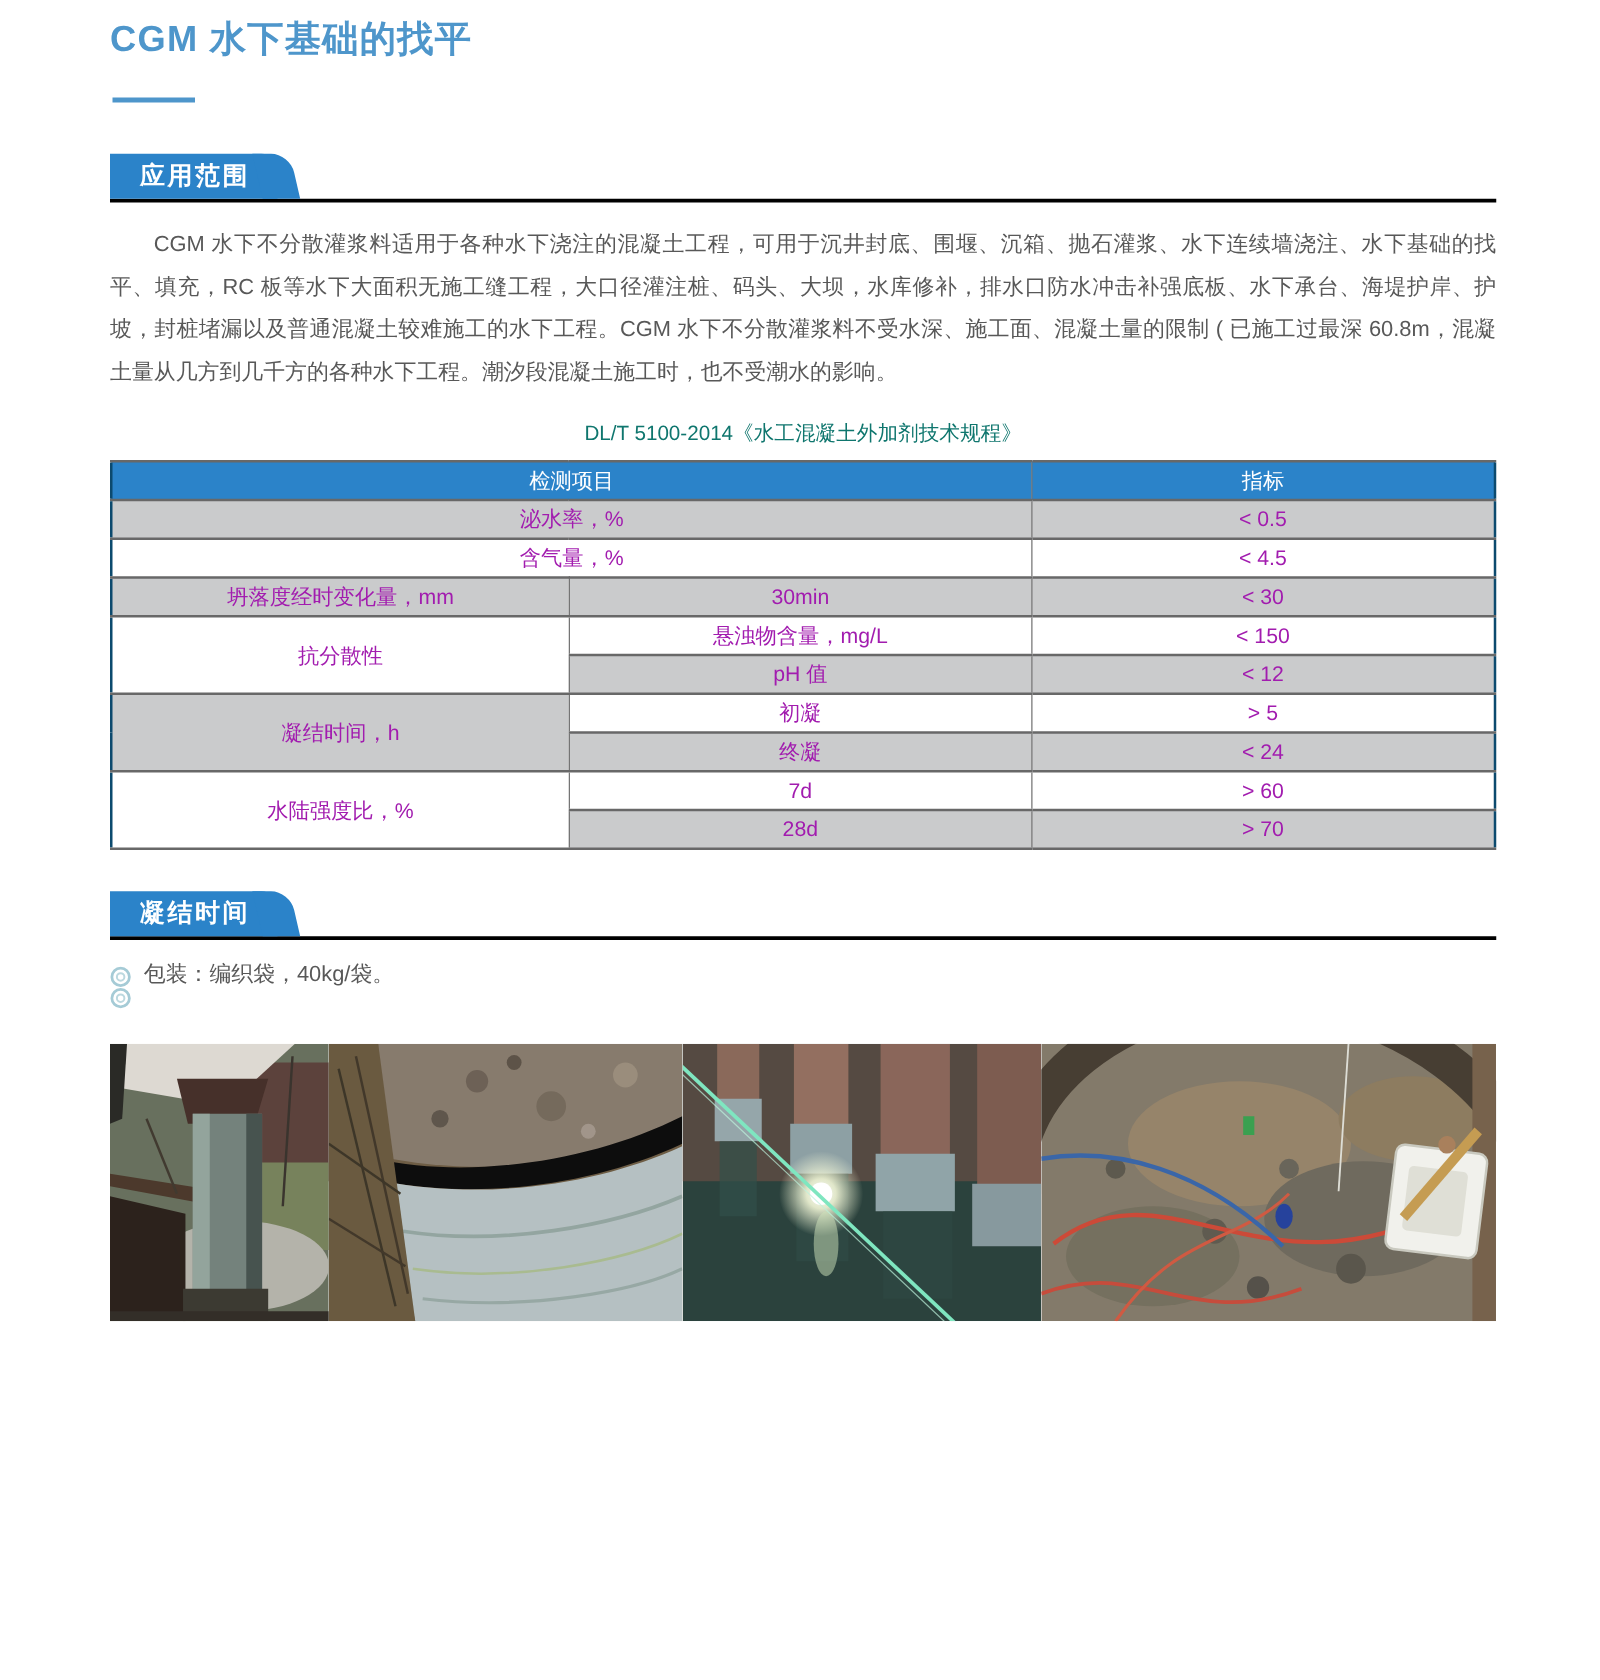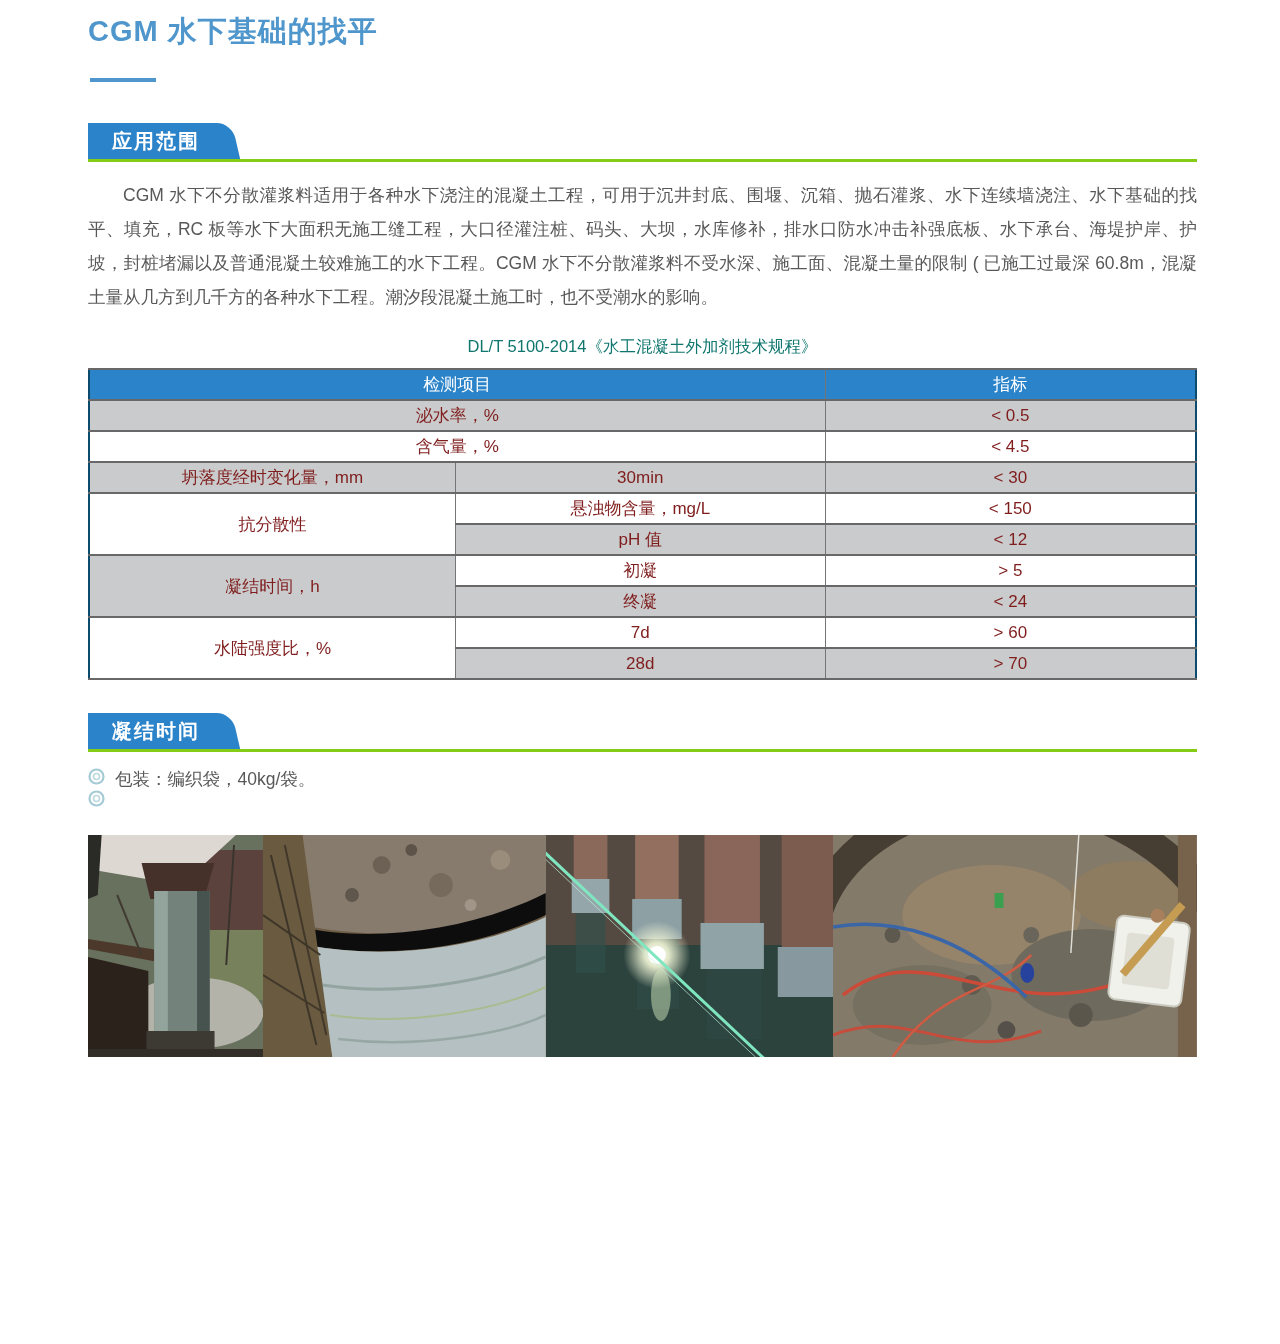--- a/index.html
+++ b/index.html
@@ -14,48 +14,48 @@
   
   .doc-title { font-size:29px; font-weight:700; color:#4e96cb; letter-spacing:1px; }
   .title-dash { width:66px; height:4px; background:#4e96cb; margin:26px 0 0 2px; }
 
   
   .para { font-size:17.5px; line-height:34px; color:#585858; text-indent:2em; text-align:justify; }
   .intro { margin-top:40px; }
   .app-body { margin-top:16px; }
 
   
-  .sec-head { position:relative; height:36px; border-bottom:3px solid #84cc16; margin-top:44px;padding-left:31px; }
+  .sec-head { position:relative; height:36px; border-bottom:3px solid #000000; margin-top:44px;padding-left:31px; }
   .sec-tab {
     position:absolute; left:0; bottom:0; height:36px; line-height:36px;
     background:#2b83c9; color:#ffffff; font-size:20px; font-weight:700;
     padding:0 22px 0 24px; letter-spacing:2px;
     border-top-right-radius:13px;
   }
   .sec-tab::after {
     content:""; position:absolute; top:0; right:-14px; width:30px; height:100%;
     background:#2b83c9; border-top-right-radius:15px; transform:skewX(13deg);
   }
 
   
   .std-caption { margin:22px 0 10px; text-align:center; font-size:16.5px; color:#0f766e; }
   table.perf { width:100%; border-collapse:collapse; table-layout:fixed; border:2px solid #0c4a6e; }
   table.perf th, table.perf td {
     border:1px solid #757575; border-top:2px solid #686868; border-bottom:2px solid #686868;
-    text-align:center; vertical-align:middle; height:31px; font-size:17px; color:#7f1d1d;
+    text-align:center; vertical-align:middle; height:31px; font-size:17px; color:#a21caf;
     padding:1px 4px; font-weight:400;
   }
   table.perf th { background:#2b83c9; color:#ffffff; }
   tr.shade td { background:#cacbcc; }
   td.cell-white { background:#ffffff !important; }
   td.cell-gray  { background:#cacbcc !important; }
 
   
   .bullets { margin-top:16px; }
-  .bullet { display:flex; align-items:flex-start; gap:10px; font-size:17.5px; color:#585858; line-height:22px; }
+  .bullet { display:flex; align-items:flex-end; gap:10px; font-size:17.5px; color:#585858; line-height:22px; }
   .ring-icon { flex:0 0 auto; display:block; }
 
   
   .photo-strip { display:flex; margin-top:28px; height:222px; }
   .photo { height:222px; overflow:hidden; }
   .photo svg { display:block; width:100%; height:100%; }
   .p1 { width:15.8%; } .p2 { width:25.5%; } .p3 { width:25.9%; } .p4 { width:32.8%; }
 </style>
 </head>
 <body>

